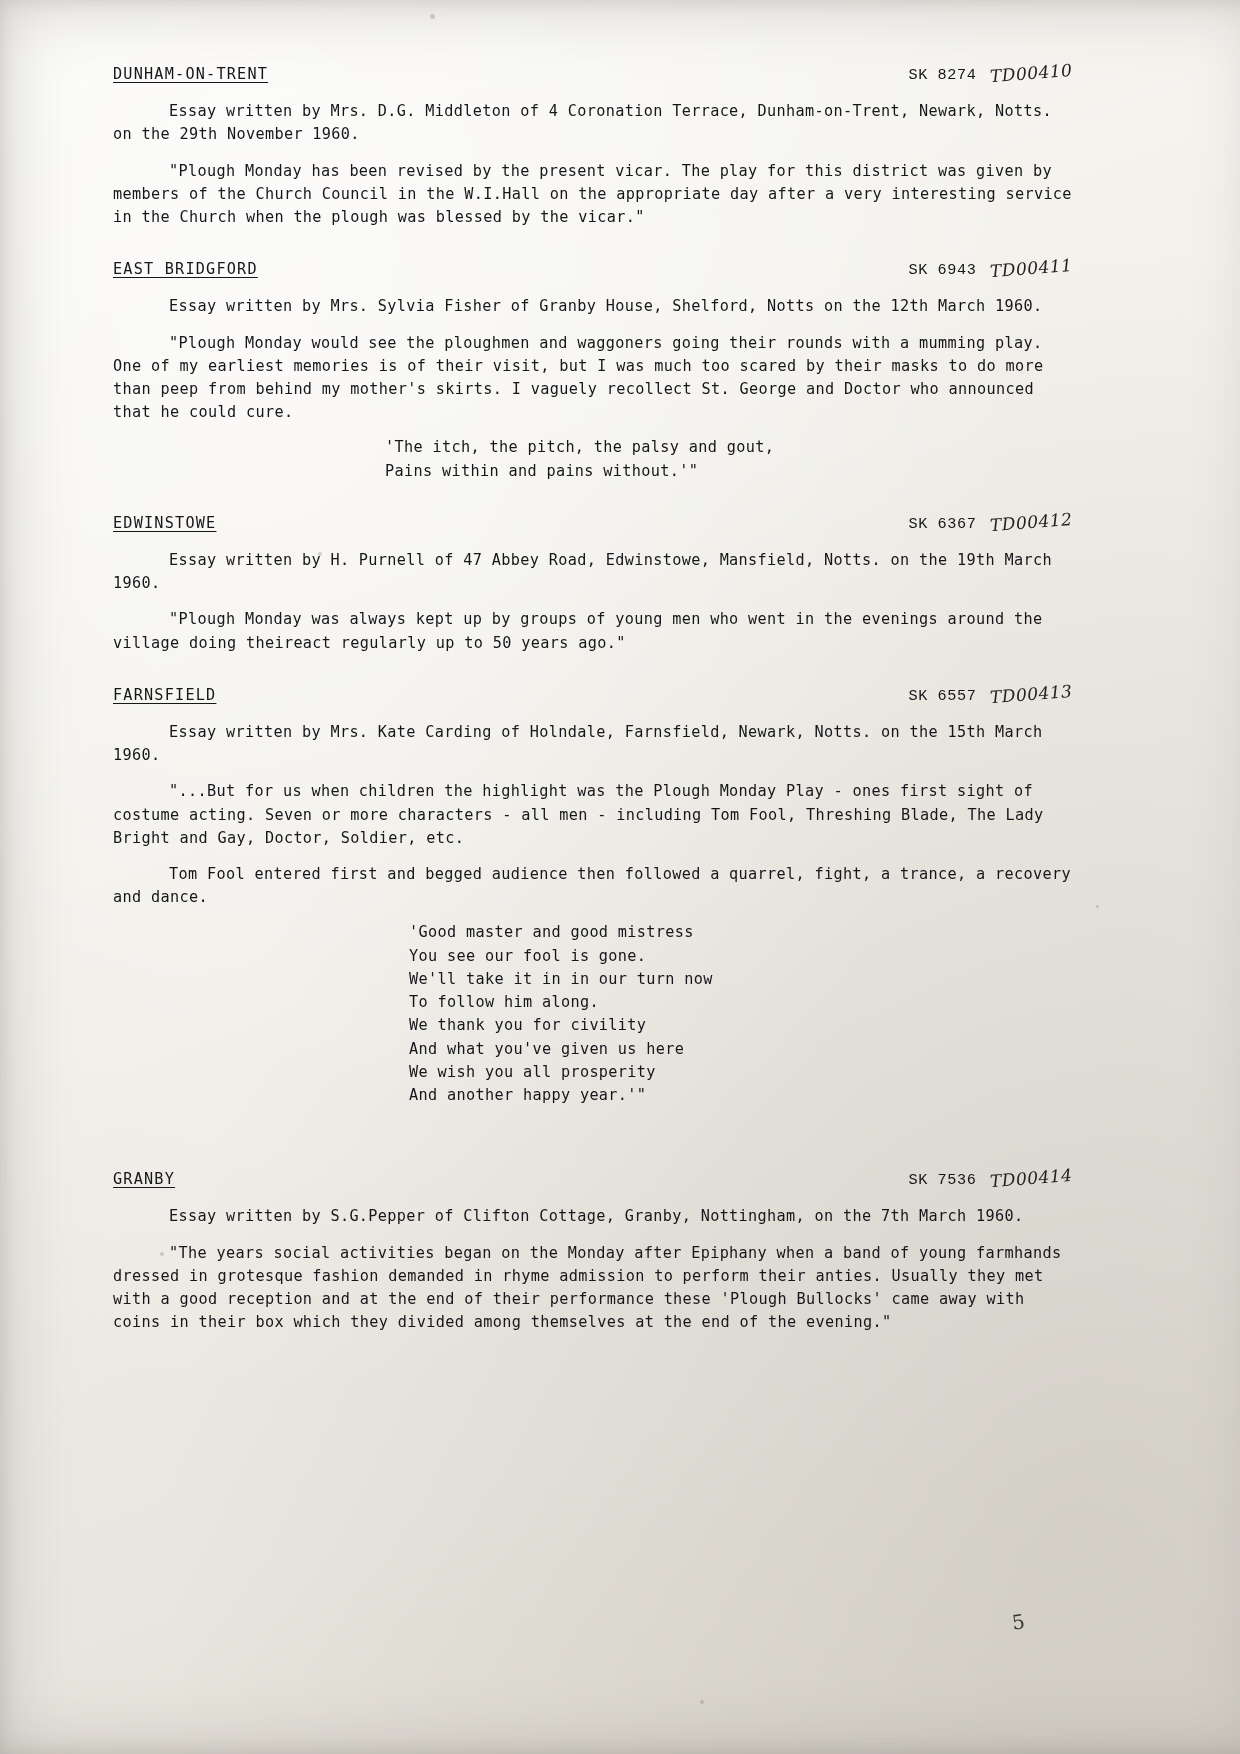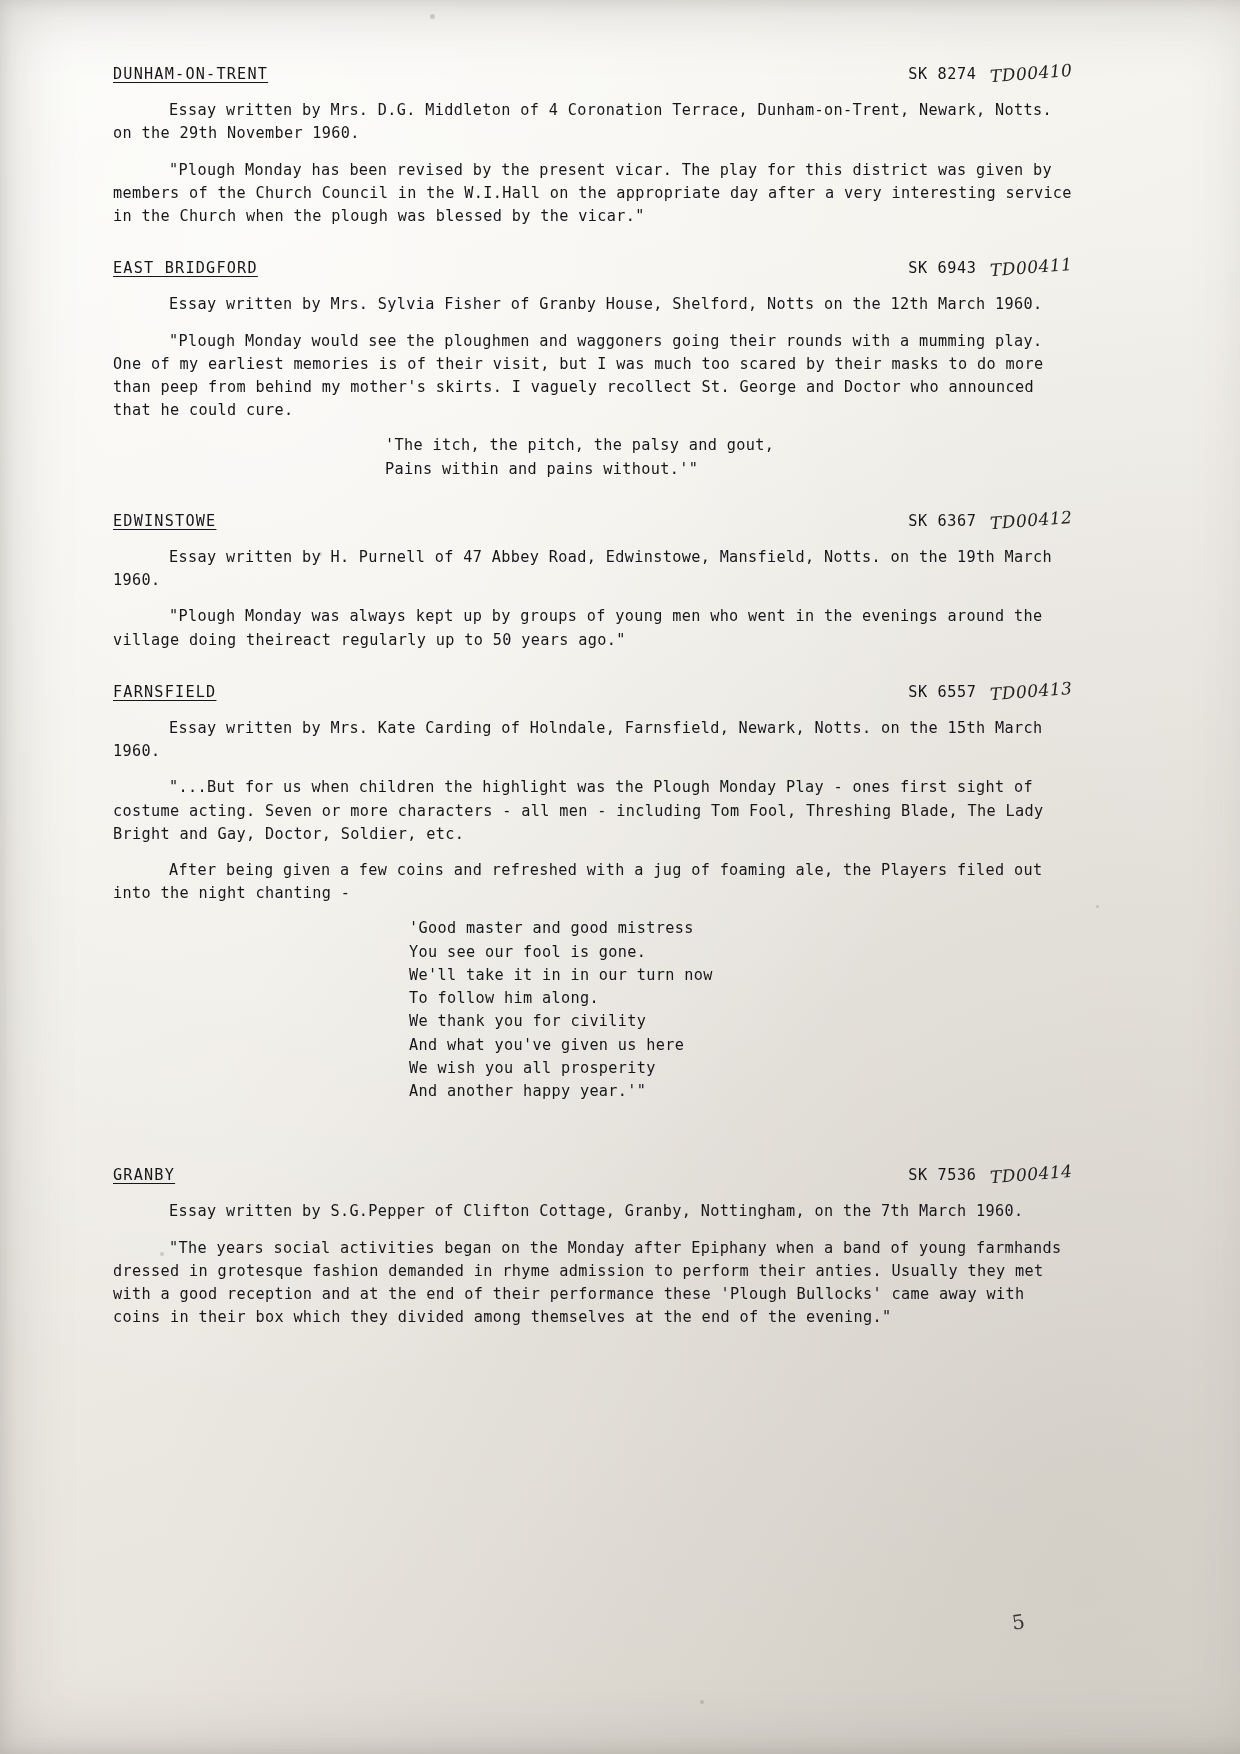--- a/index.html
+++ b/index.html
@@ -62,21 +62,21 @@
   .place {
     text-decoration: underline;
     text-underline-offset: 3px;
     letter-spacing: 1.2px;
   }
   .right-codes {
     display: flex;
     align-items: baseline;
     gap: 14px;
   }
-  .gridref { letter-spacing: 0.6px; white-space: nowrap; }
+  .gridref { letter-spacing: 0.6px; white-space: nowrap; font-family: Liberation Mono, monospace; }
   .acc {
     font-family: "DejaVu Serif", serif;
     font-style: italic;
     font-size: 17px;
     color: #23221f;
     transform: rotate(-4.5deg);
     display: inline-block;
     letter-spacing: 0.5px;
     white-space: nowrap;
   }
@@ -158,21 +158,21 @@
     <div class="entry">
       <div class="head-row">
         <span class="place">FARNSFIELD</span>
         <span class="right-codes">
           <span class="gridref">SK 6557</span>
           <span class="acc">TD00413</span>
         </span>
       </div>
       <p class="para">Essay written by Mrs. Kate Carding of Holndale, Farnsfield, Newark, Notts. on the 15th March 1960.</p>
       <p class="para">"...But for us when children the highlight was the Plough Monday Play - ones first sight of costume acting.  Seven or more characters - all men - including Tom Fool, Threshing Blade, The Lady Bright and Gay, Doctor, Soldier, etc.</p>
-      <p class="para">After being given a few coins and refreshed with a jug of foaming ale, the Players filed out into the night chanting -</p>
+      <p class="para">Tom Fool entered first and begged audience then followed a quarrel, fight, a trance, a recovery and dance.</p>
       <div class="verse wide">'Good master and good mistress
 You see our fool is gone.
 We'll take it in in our turn now
 To follow him along.
 We thank you for civility
 And what you've given us here
 We wish you all prosperity
 And another happy year.'"</div>
     </div>
 

